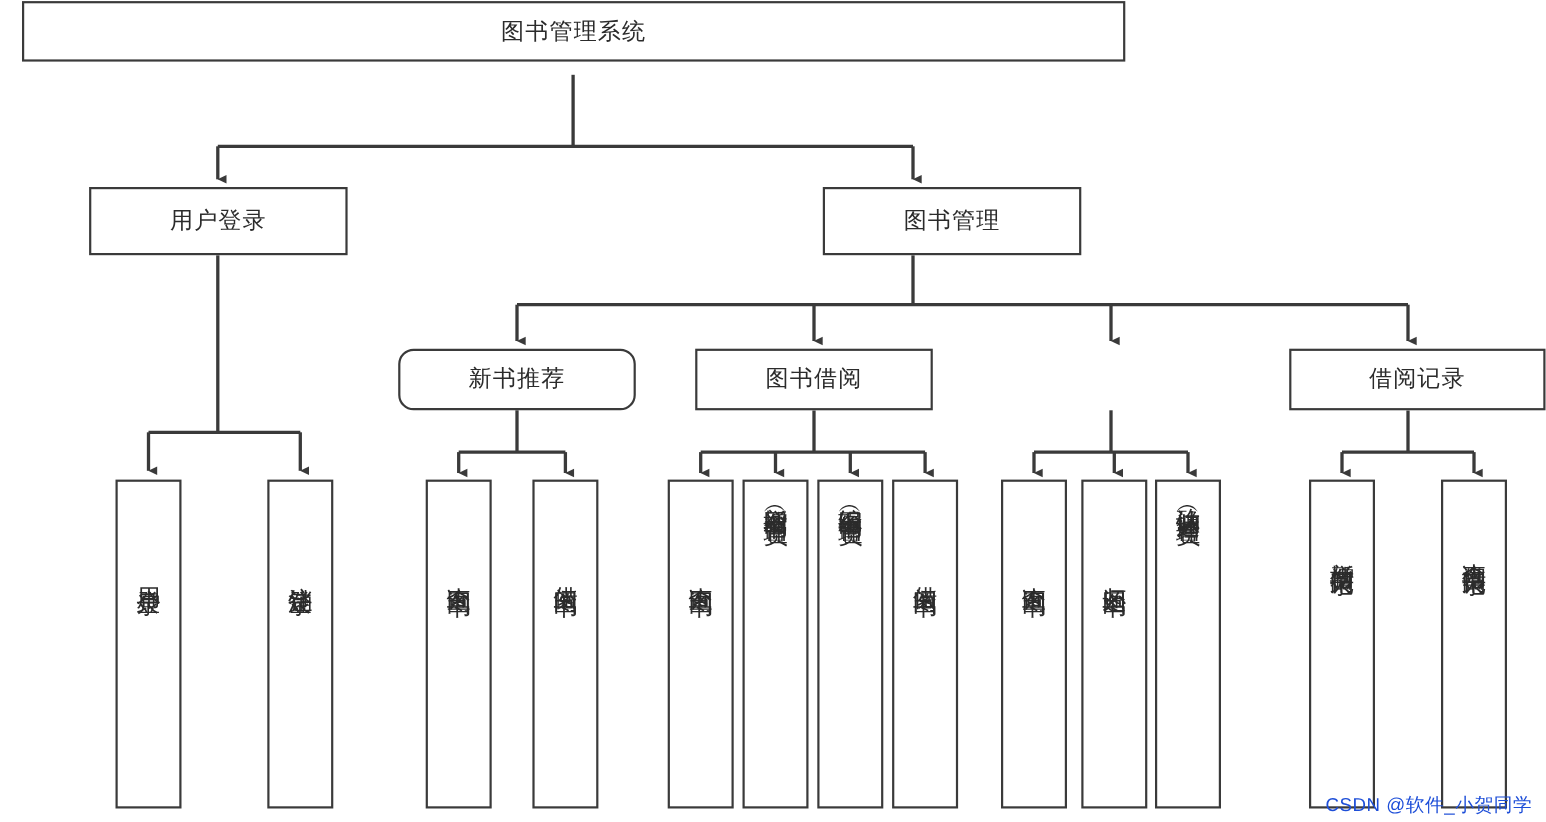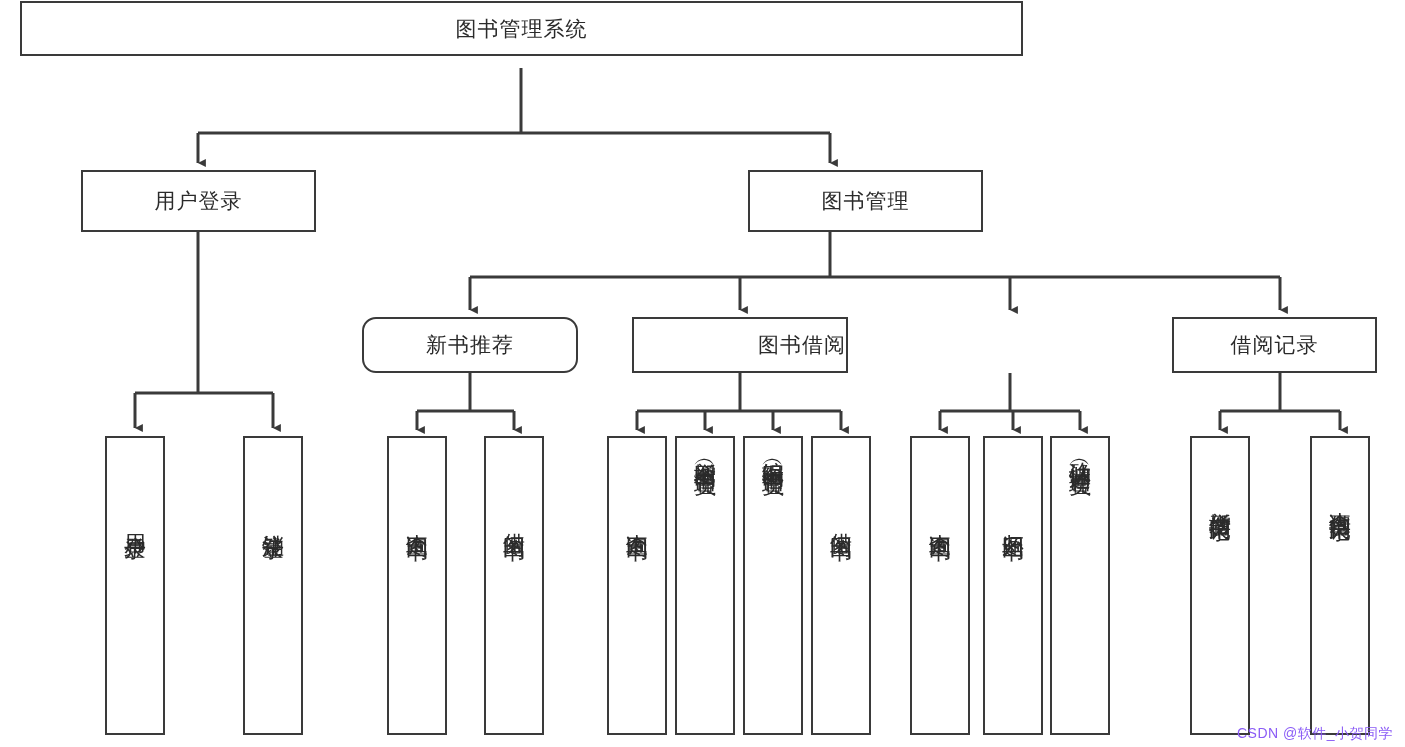--- a/index.html
+++ b/index.html
@@ -65,22 +65,22 @@
   .node-v.mid2 .label {
     margin-top: 52px;
   }
   .node-v.top .label {
     margin-top: 2px;
   }
   .watermark {
     position: absolute;
     right: 12px;
     bottom: 4px;
-    font-size: 14px;
-    color: #8b5cf6;
+    font-size: 17px;
+    color: #1d4ed8;
     letter-spacing: 0.5px;
     white-space: nowrap;
     font-family: "Liberation Sans", "DejaVu Sans", sans-serif;
   }
 </style>
 </head>
 <body>
 
 <div id="diagram-root">
 
@@ -145,26 +145,26 @@
   </div>
 
   <div class="node node-h" style="left:712px; top:170px; width:235px; height:62px;margin-left:36px;">
     <span class="label">图书管理</span>
   </div>
 
   <div class="node node-h" style="left:362px; top:317px; width:216px; height:56px;border-radius:14px;">
     <span class="label">新书推荐</span>
   </div>
 
-  <div class="node node-h" style="left:632px; top:317px; width:216px; height:56px;justify-content:flex-end;">
+  <div class="node node-h" style="left:632px; top:317px; width:216px; height:56px;">
     <span class="label">图书借阅</span>
   </div>
 
 
-  <div class="node node-h" style="left:1172px; top:317px; width:205px; height:56px;">
+  <div class="node node-h" style="left:1172px; top:317px; width:233px; height:56px;">
     <span class="label">借阅记录</span>
   </div>
 
   <div class="node node-v mid" style="left:105px; top:436px; width:60px; height:299px;">
     <span class="label">用户登录</span>
   </div>
 
   <div class="node node-v mid" style="left:243px; top:436px; width:60px; height:299px;">
     <span class="label">注销登录</span>
   </div>

